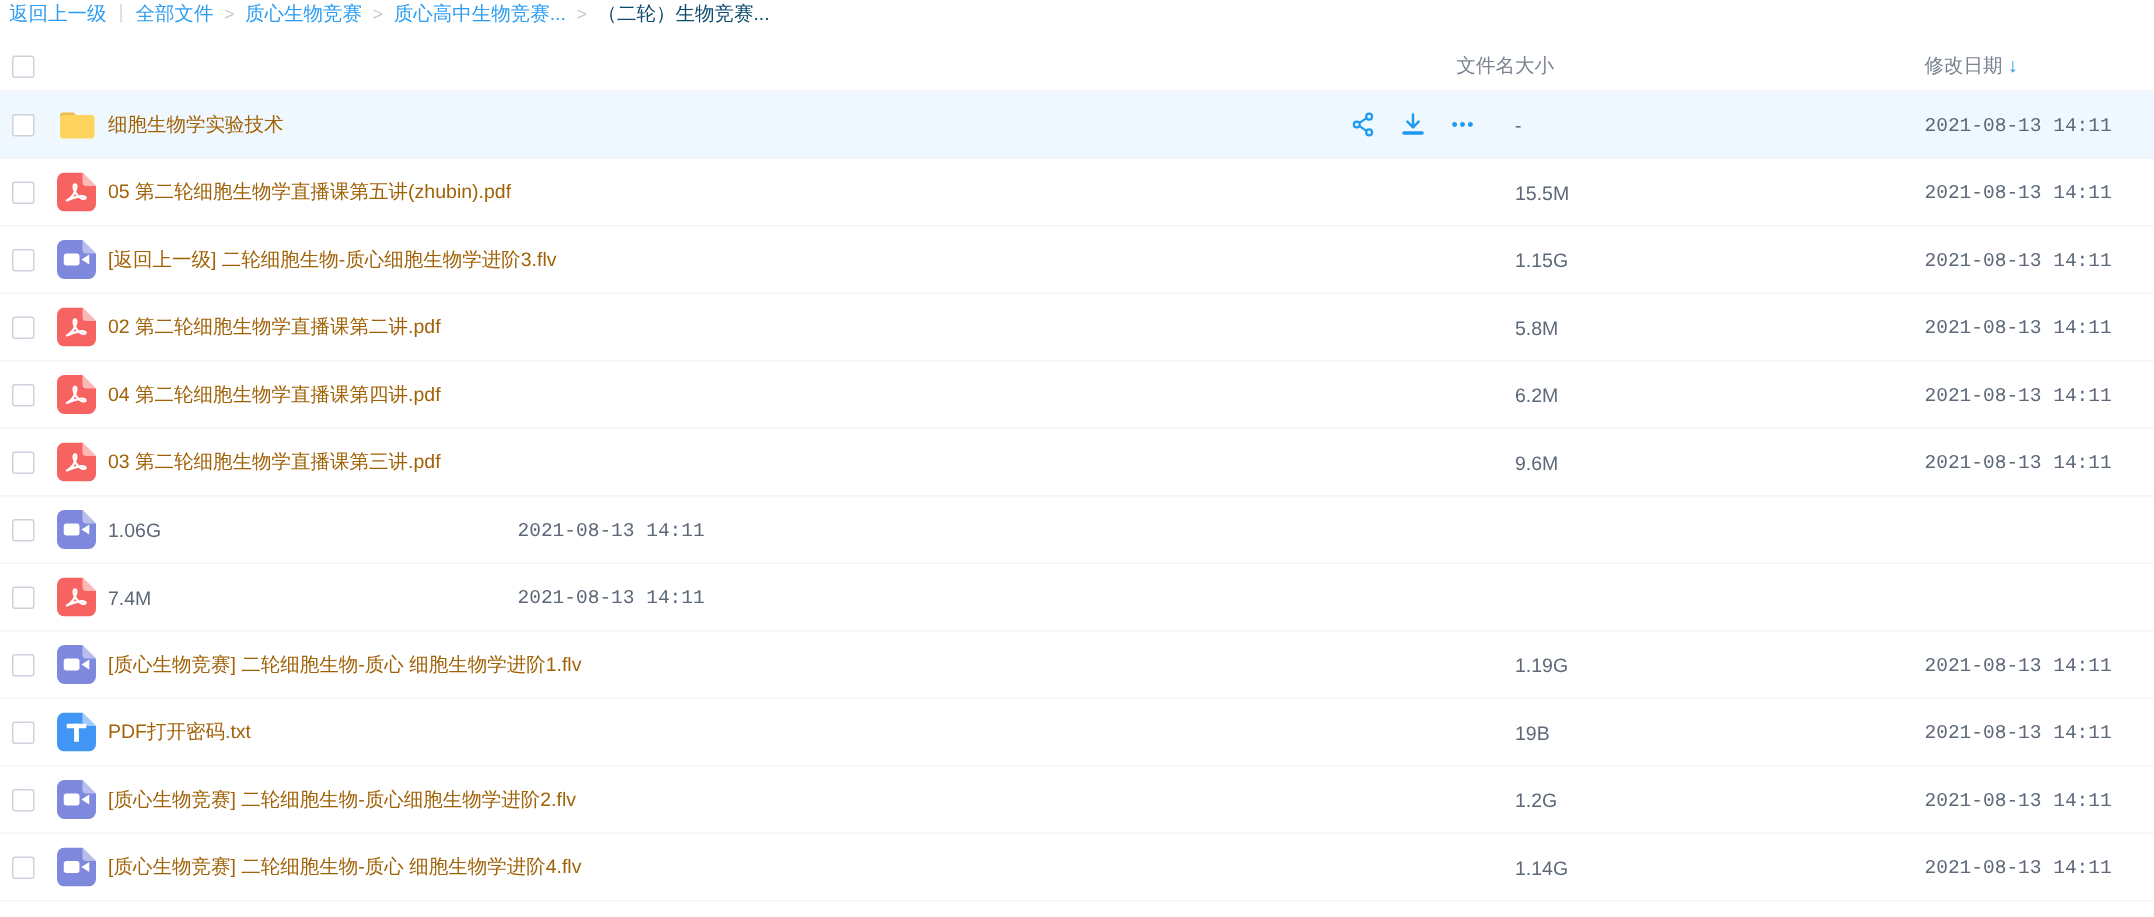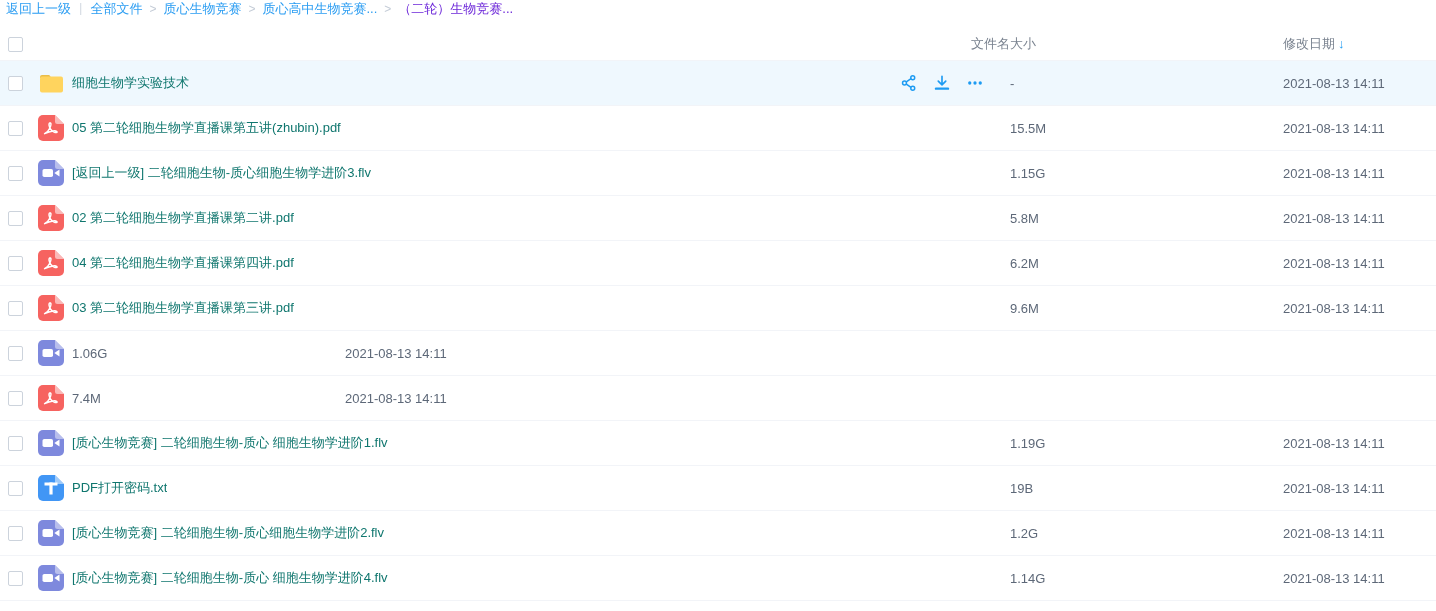--- a/index.html
+++ b/index.html
@@ -3,42 +3,42 @@
 <meta charset="utf-8">
 <style>
   * { margin:0; padding:0; box-sizing:border-box; }
   html,body { width:1436px; height:611px; background:#ffffff; overflow:hidden;
               font-family:"Liberation Sans","DejaVu Sans",sans-serif; }
 
   
   .breadcrumb { height:28px; display:flex; align-items:flex-start; padding-left:6px;
                 font-size:13px; white-space:nowrap; }
   .crumb-link { color:#2b9df2; text-decoration:none; cursor:pointer; }
-  .crumb-current { color:#6d28d9; }
+  .crumb-current { color:#0c4a6e; }
   .crumb-sep { color:#c3cbd6; margin:0 7px; font-size:12px; }
   .crumb-pipe { color:#d4dae3; margin:0 8px; }
 
   
   .list-header { height:33px; display:flex; align-items:center;
                  font-size:13px; color:#79828f; border-bottom:1px solid #f2f4f8; }
   .cell-check { width:38px; padding-left:8px; display:flex; align-items:center; flex:none; }
   .checkbox { width:15px; height:15px; border:1px solid #ccd3dc; border-radius:2px;
               background:#fff; cursor:pointer; flex:none; }
   .hcell-name { flex:1;text-align:right; }
   .cell-size { width:273px; flex:none; }
-  .cell-date { width:153px; flex:none; }
+  .cell-date { width:153px; flex:none;font-family:Liberation Mono, monospace; }
   .sort-arrow { color:#1d9bf2; font-weight:bold; font-size:13px; margin-left:3px; }
 
   
   .row { height:45px; display:flex; align-items:center; border-bottom:1px solid #f2f4f8;
          font-size:13px; cursor:default; }
   .row.highlight { background:#eff8fe; }
   .cell-icon { width:34px; flex:none; display:flex; align-items:center; }
   .cell-name { flex:1; display:flex; align-items:center; min-width:0; }
-  .file-name { color:#0f766e; font-size:13px; overflow:hidden; text-overflow:ellipsis;
+  .file-name { color:#a16207; font-size:13px; overflow:hidden; text-overflow:ellipsis;
                white-space:nowrap; cursor:pointer; }
   .size-txt, .date-txt { color:#5d6878; }
 
   .row-actions { margin-left:auto; margin-right:26px; display:flex; align-items:center; gap:15px; }
   .action-btn { width:18px; height:18px; display:flex; align-items:center; justify-content:center;
                 cursor:pointer; }
 
   .file-icon { display:flex; }
 </style>
 </head>

